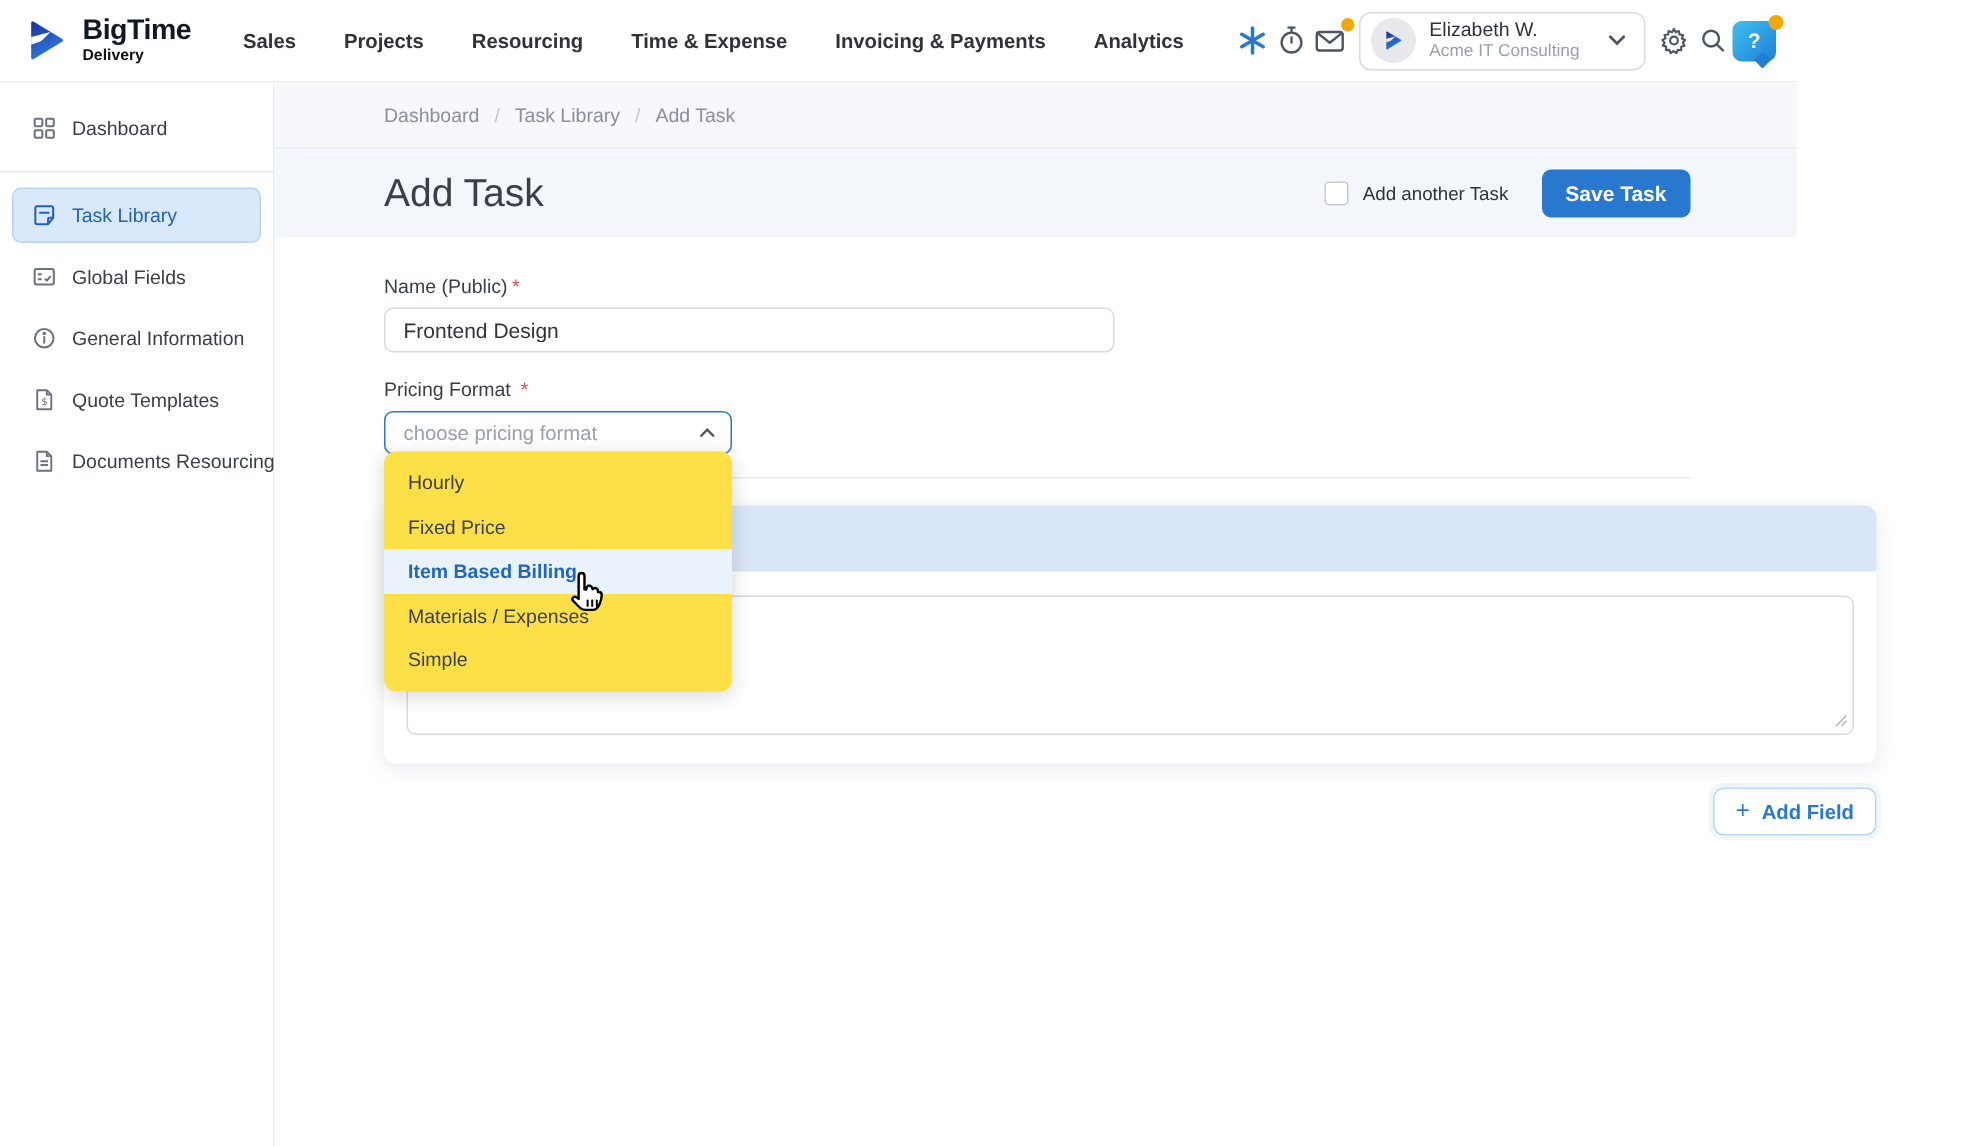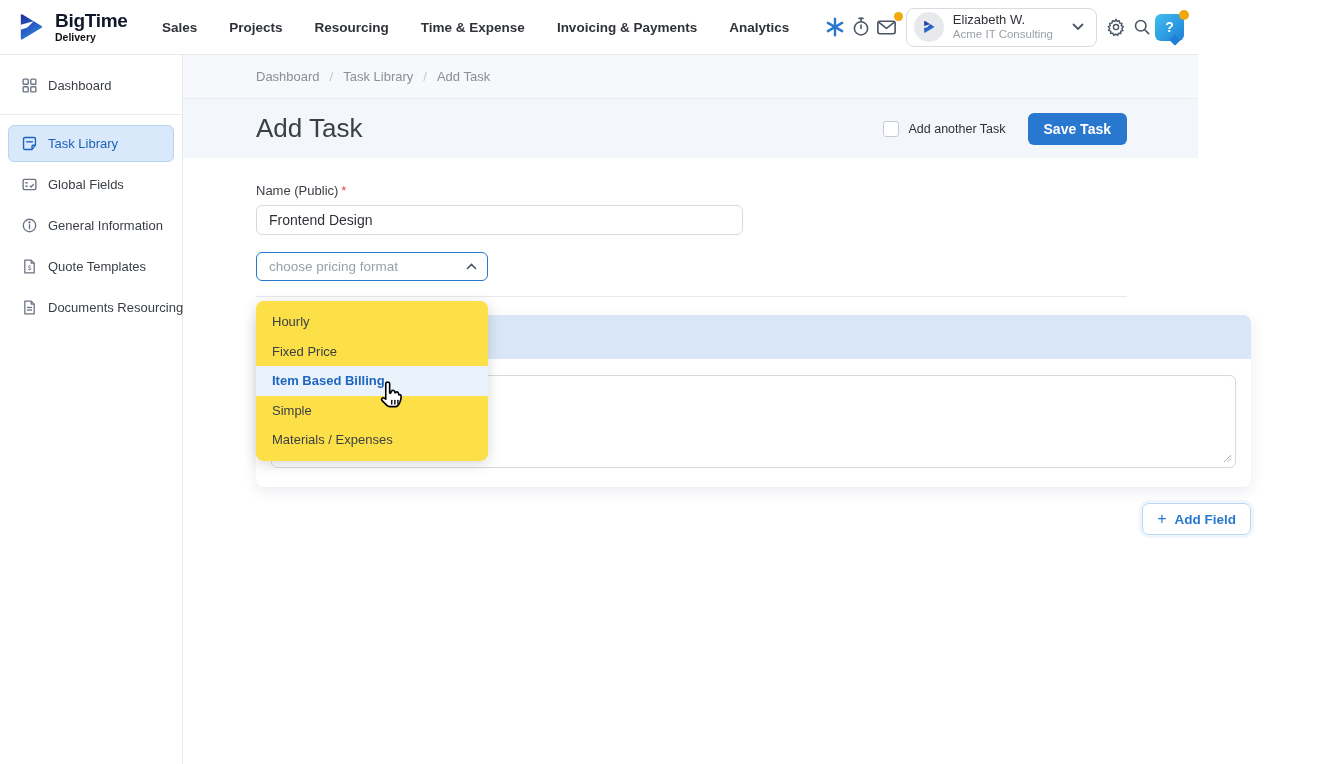--- a/index.html
+++ b/index.html
@@ -266,20 +266,23 @@
           <button class="btn-primary">Save Task</button>
         </div>
       </div>
 
       <div class="form-area">
         <div class="fld-label">
           <span>Name (Public)</span><span class="req">*</span>
         </div>
         <input class="text-input" type="text" value="Frontend Design" style="">
         <div class="fld-gap"></div>
+        <div class="fld-label">
+          <span>Pricing Format</span> <span class="req">*</span>
+        </div>
         <div class="select-box">
           <span class="select-placeholder">choose pricing format</span>
           <span>
             <svg width="11" height="7" viewBox="0 0 11 7" fill="none" stroke="#4b5563" stroke-width="1.6" stroke-linecap="round">
                 <polyline points="1.5,5.5 5.5,1.5 9.5,5.5"></polyline>
               </svg>
           </span>
         </div>
         <div class="form-divider"></div>
 
@@ -304,22 +307,22 @@
             <span class="plus">+</span>
             <span>Add Field</span>
           </button>
         </div>
       </div>
 
       <div class="dropdown">
         <div class="dd-option">Hourly</div>
         <div class="dd-option">Fixed Price</div>
         <div class="dd-option active">Item Based Billing</div>
+        <div class="dd-option">Materials / Expenses</div>
         <div class="dd-option">Simple</div>
-        <div class="dd-option">Materials / Expenses</div>
       </div>
 
       <div class="cursor">
         <svg width="30" height="32" viewBox="0 0 24 26">
           <path d="M9.3 1.6 c .9 0 1.6 .7 1.6 1.6 v 7.3 l .9 .15 .35 -1.1 c .25 -.8 1.1 -1.25 1.9 -1 .6 .2 1 .7 1.1 1.3 l .15 .6 .45 -.35 c .65 -.5 1.6 -.4 2.1 .25 .25 .3 .35 .65 .35 1 v .55 h .55 c .85 0 1.5 .7 1.5 1.5 0 1.7 -.45 3.4 -1.1 4.9 -.45 1 -1 1.9 -1.6 2.5 -.5 .5 -1.2 .8 -1.9 .8 h -4.4 c -1.05 0 -2.05 -.4 -2.8 -1.15 l -3.7 -3.7 c -.5 -.5 -.5 -1.35 0 -1.85 .5 -.5 1.25 -.55 1.8 -.15 l 1.2 .85 V 3.2 c 0 -.9 .7 -1.6 1.6 -1.6 z" fill="#ffffff" stroke="#000000" stroke-width="1.3" stroke-linejoin="round"></path>
           <line x1="12.6" y1="16.5" x2="12.6" y2="19.5" stroke="#000" stroke-width="1.1" stroke-linecap="round"></line>
           <line x1="15.1" y1="16.5" x2="15.1" y2="19.5" stroke="#000" stroke-width="1.1" stroke-linecap="round"></line>
           <line x1="17.6" y1="16.5" x2="17.6" y2="19.5" stroke="#000" stroke-width="1.1" stroke-linecap="round"></line>
         </svg>
       </div>

